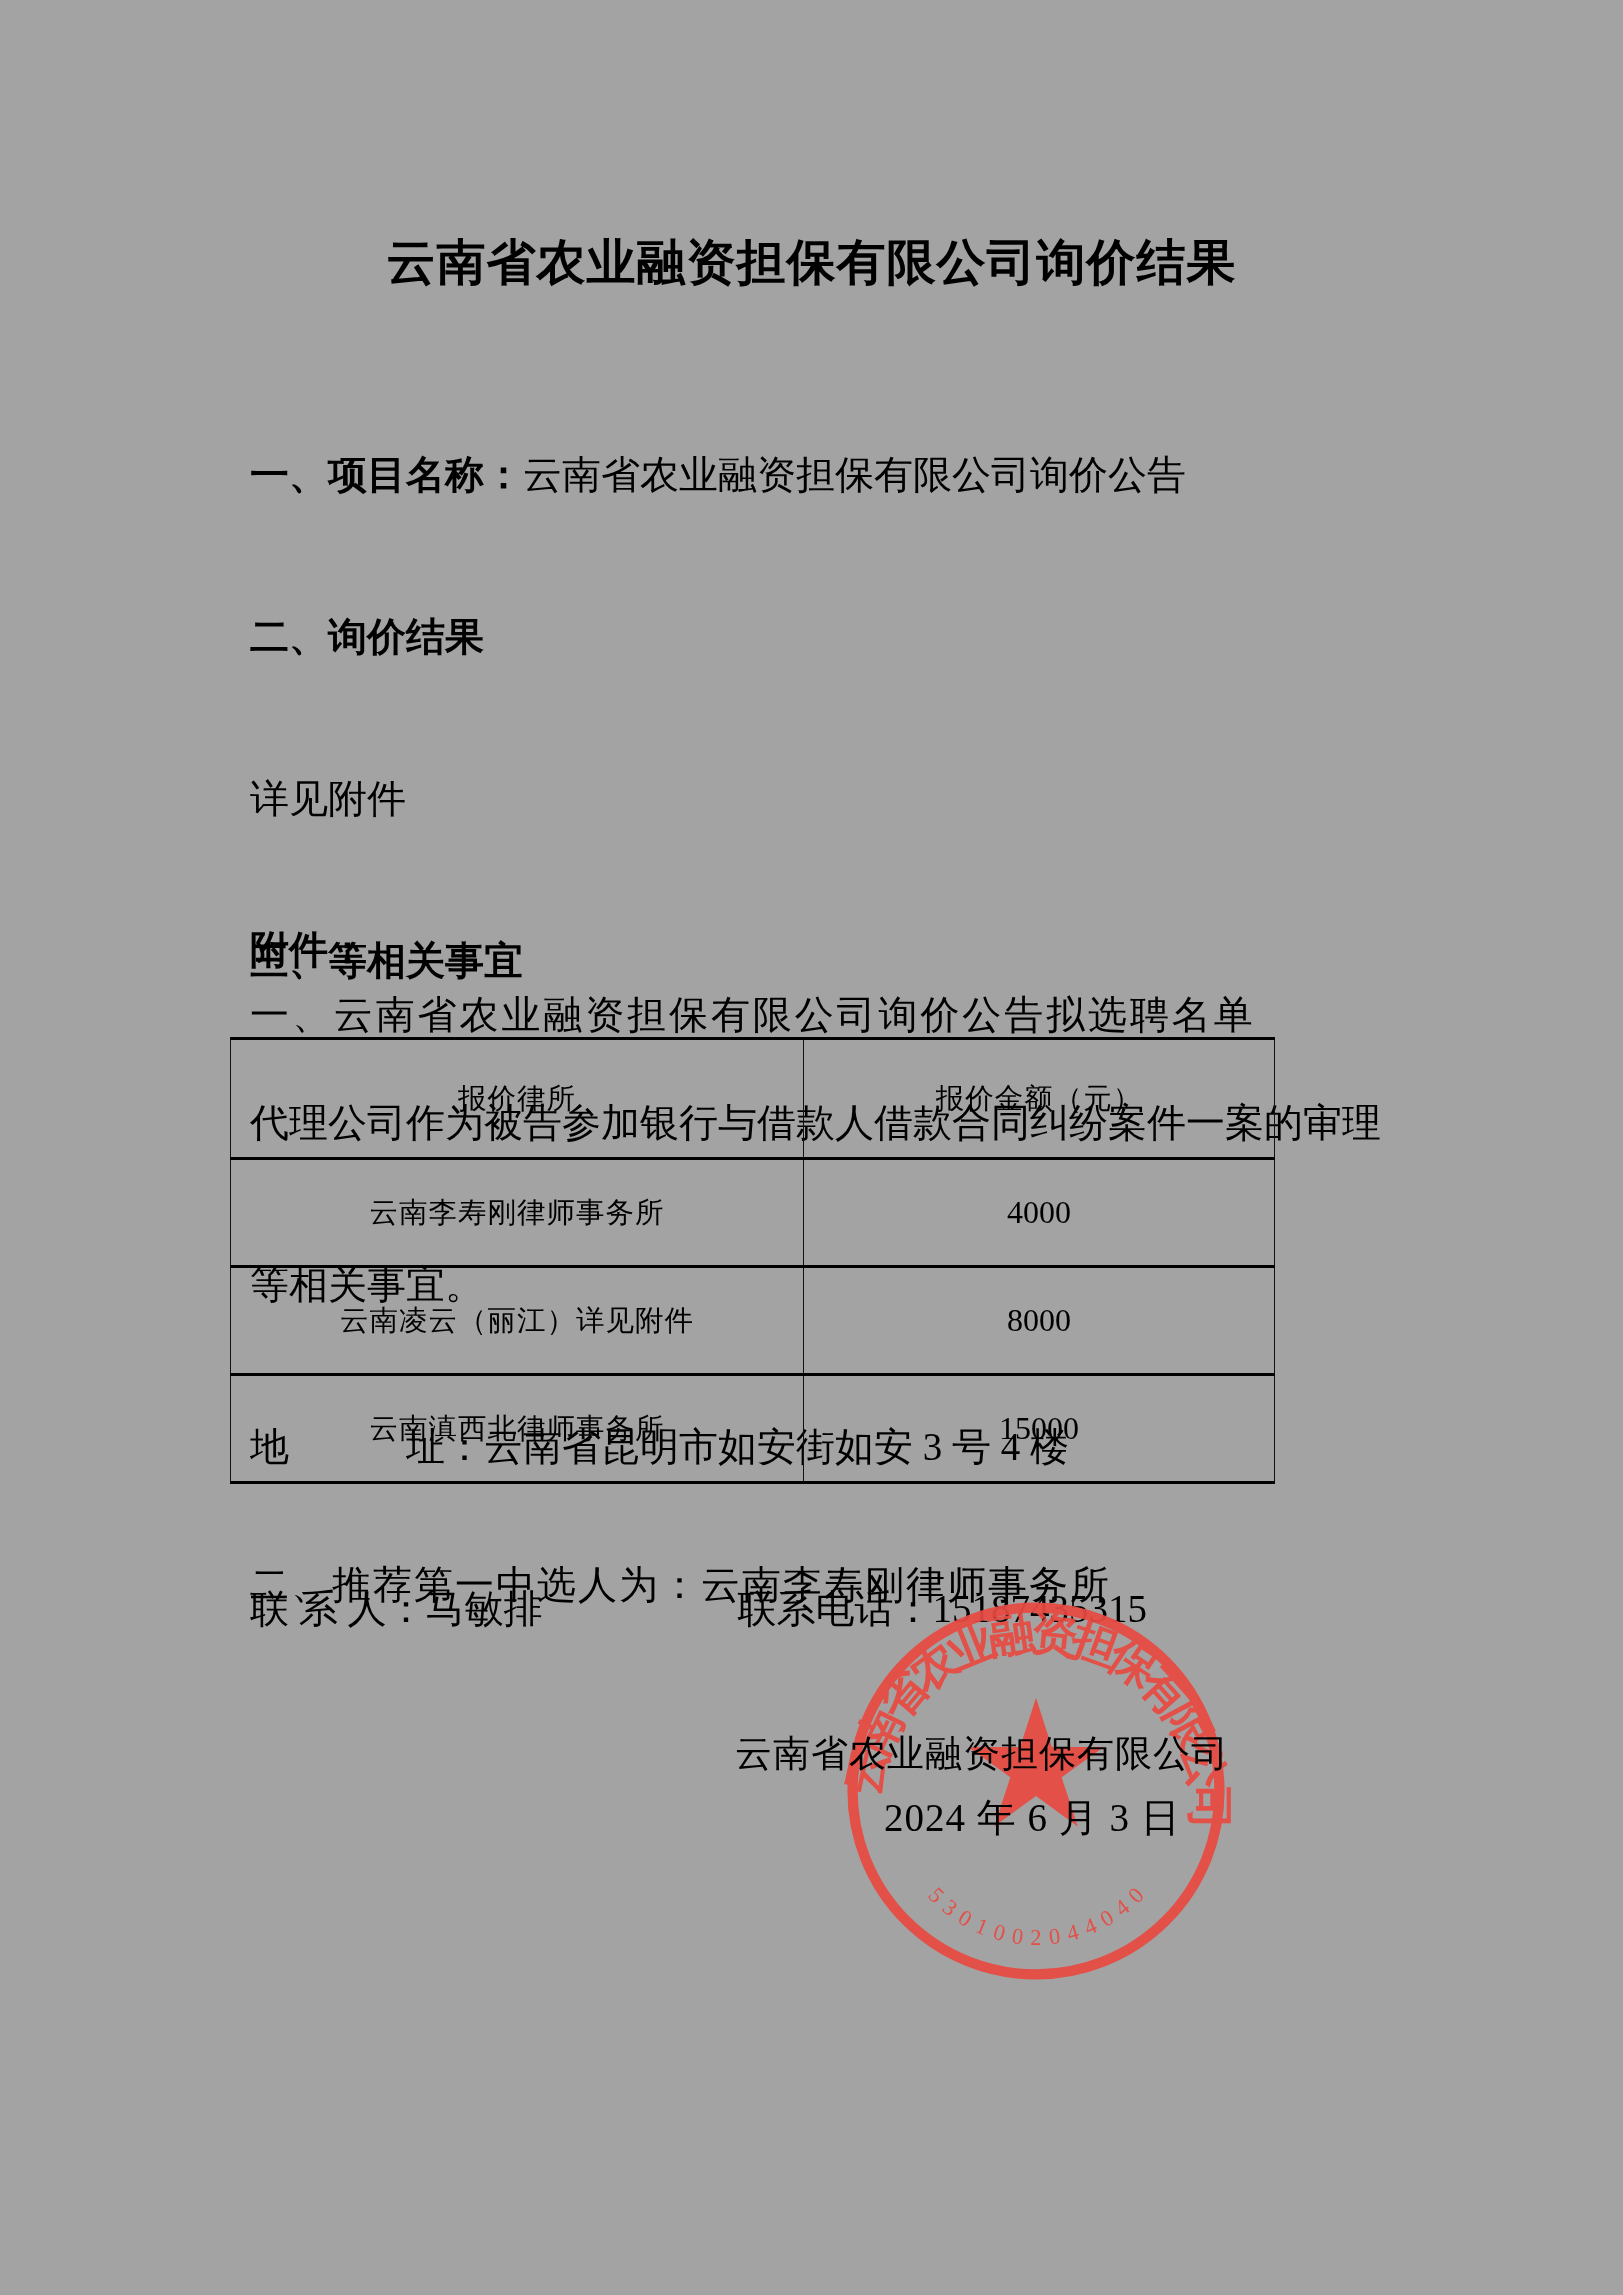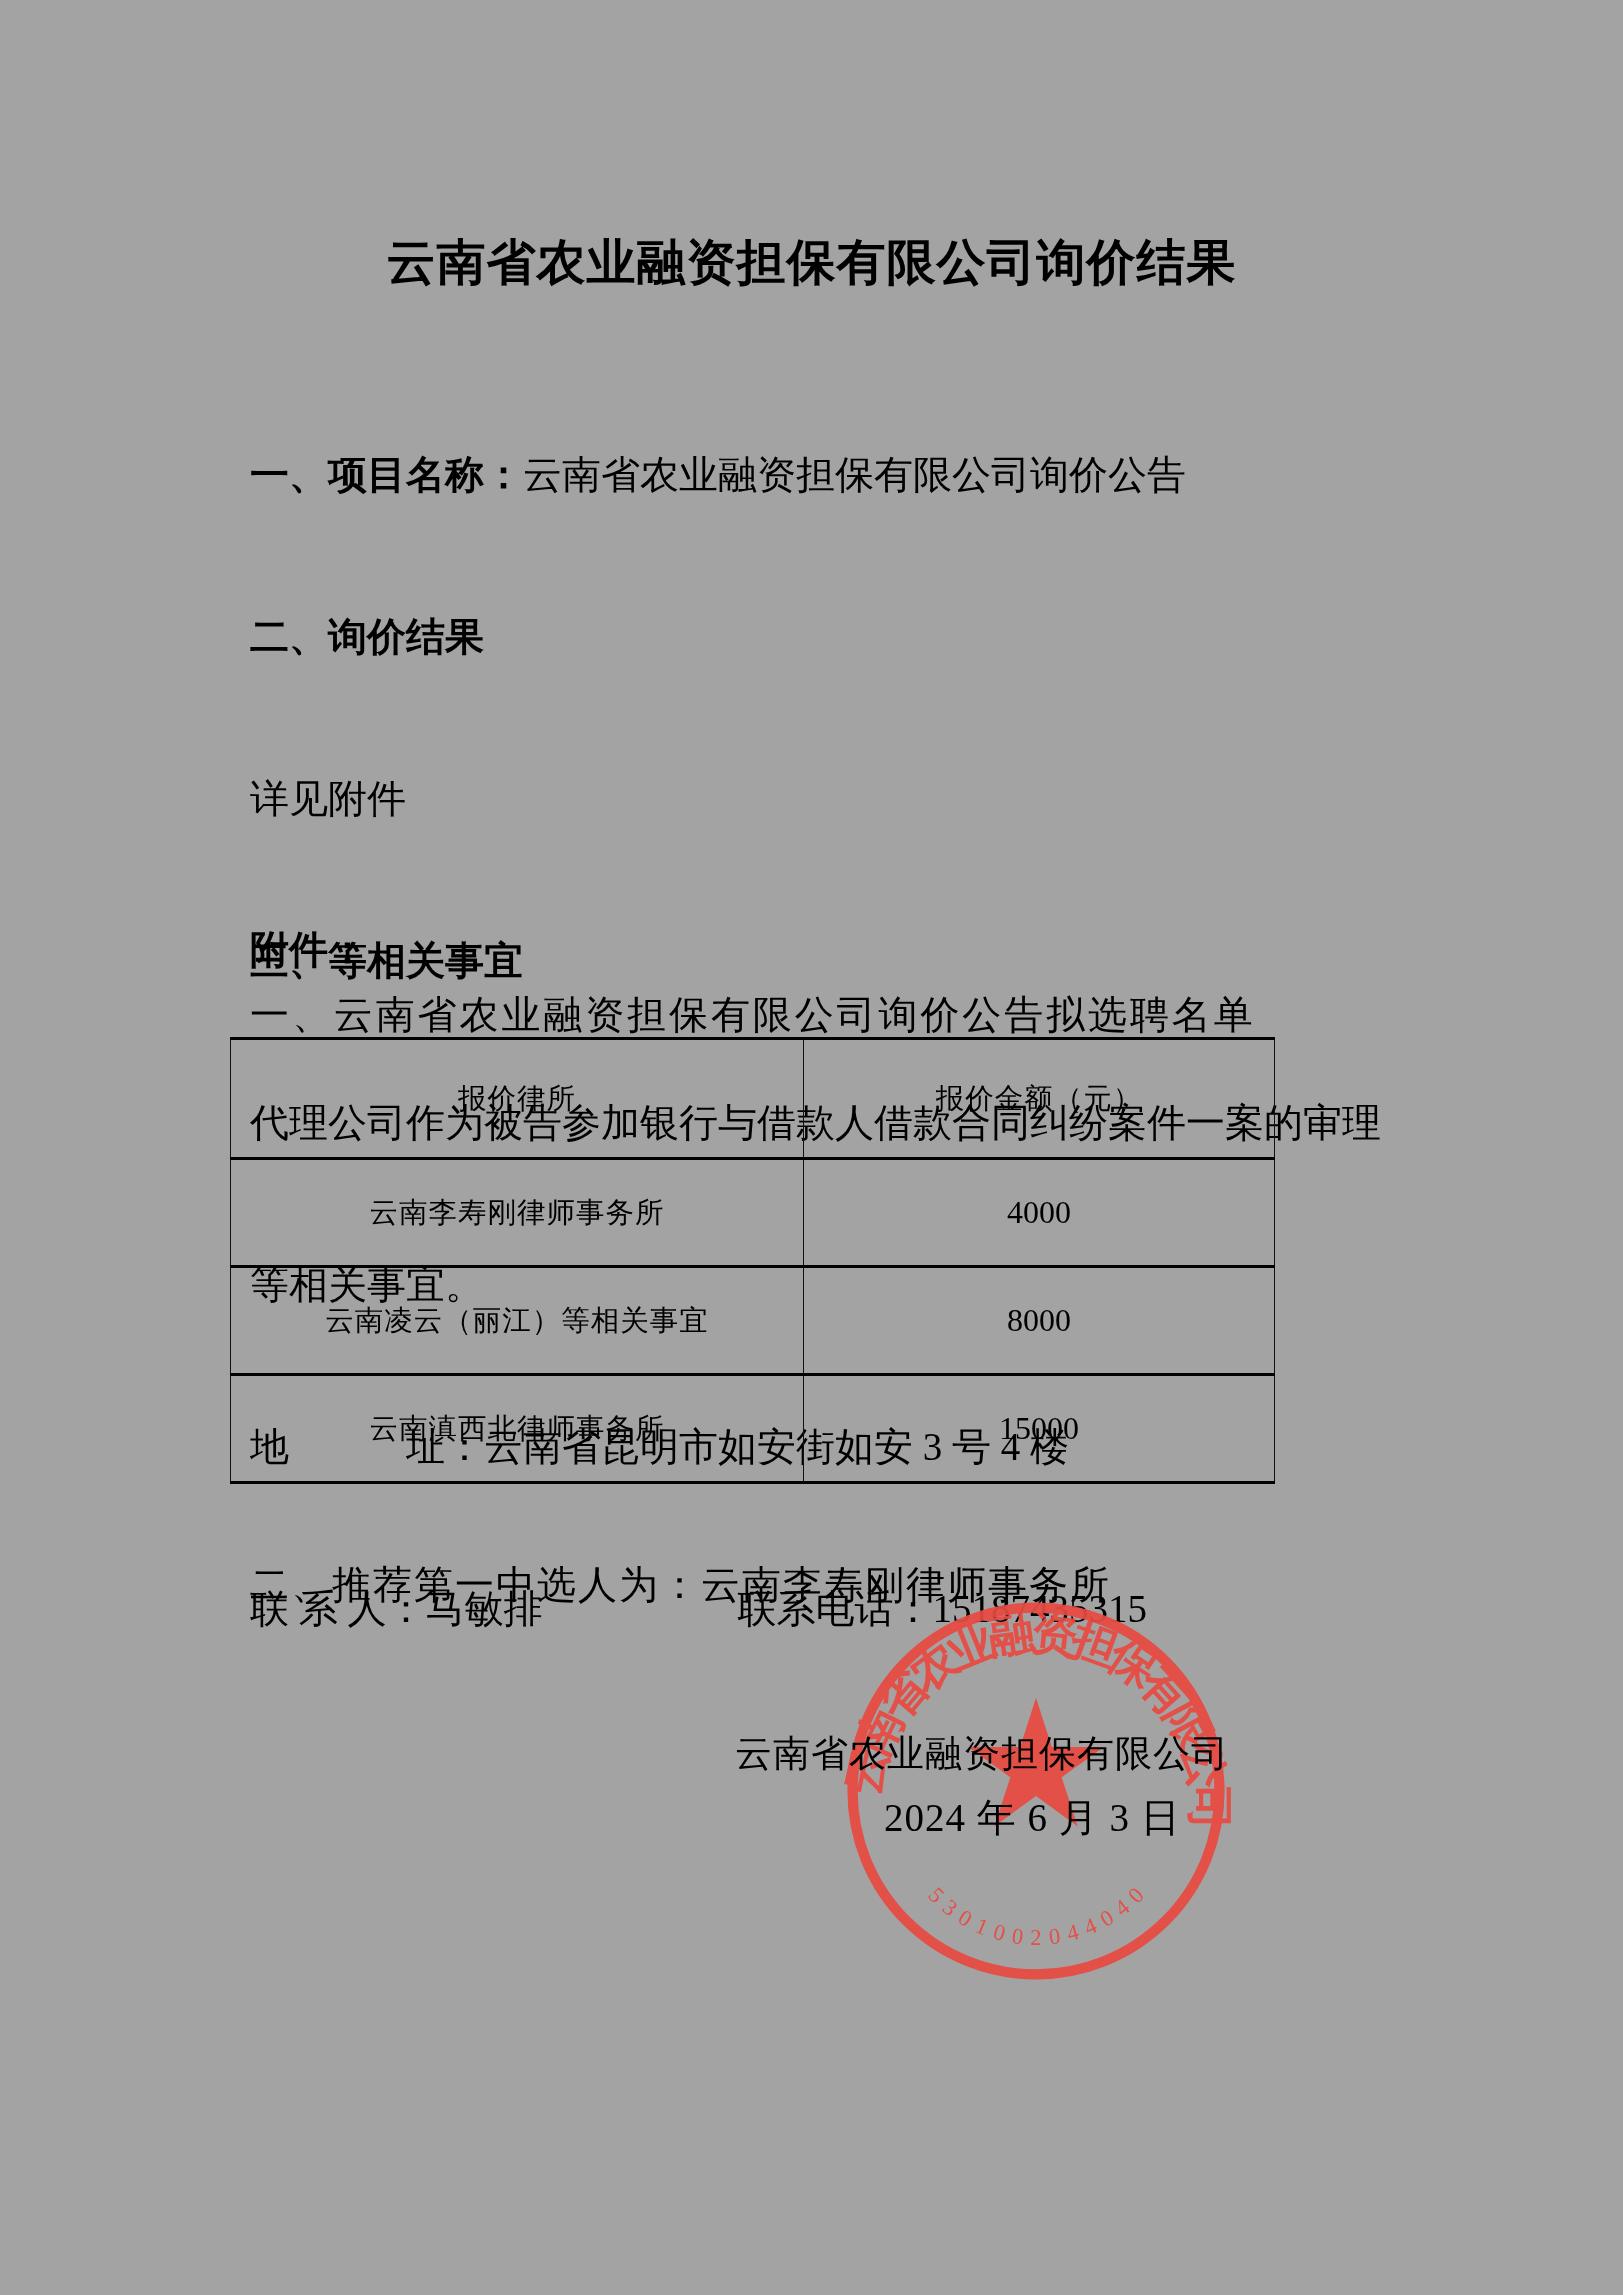--- a/index.html
+++ b/index.html
@@ -99,21 +99,21 @@
     <tbody>
         <tr class="hdr">
       <th class="col-firm cell-cn">报价律所</th>
       <th class="col-amt cell-cn">报价金额（元）</th>
     </tr>
     <tr class="row">
       <td class="cell-cn">云南李寿刚律师事务所</td>
       <td class="cell-num">4000</td>
     </tr>
     <tr class="row">
-      <td class="cell-cn">云南凌云（丽江）等相关事宜</td>
+      <td class="cell-cn">云南凌云（丽江）详见附件</td>
       <td class="cell-num">8000</td>
     </tr>
     <tr class="row">
       <td class="cell-cn">云南滇西北律师事务所</td>
       <td class="cell-num">15000</td>
     </tr>
   </tbody>
     </table>
 
   <div class="recommendation">二、推荐第一中选人为：云南李寿刚律师事务所</div>

